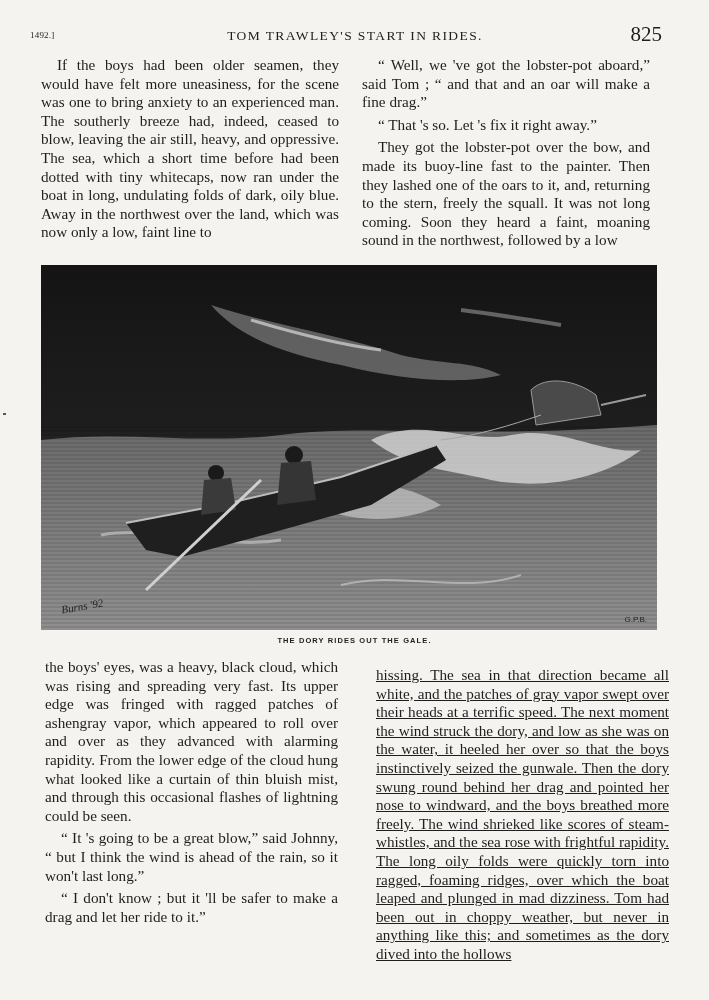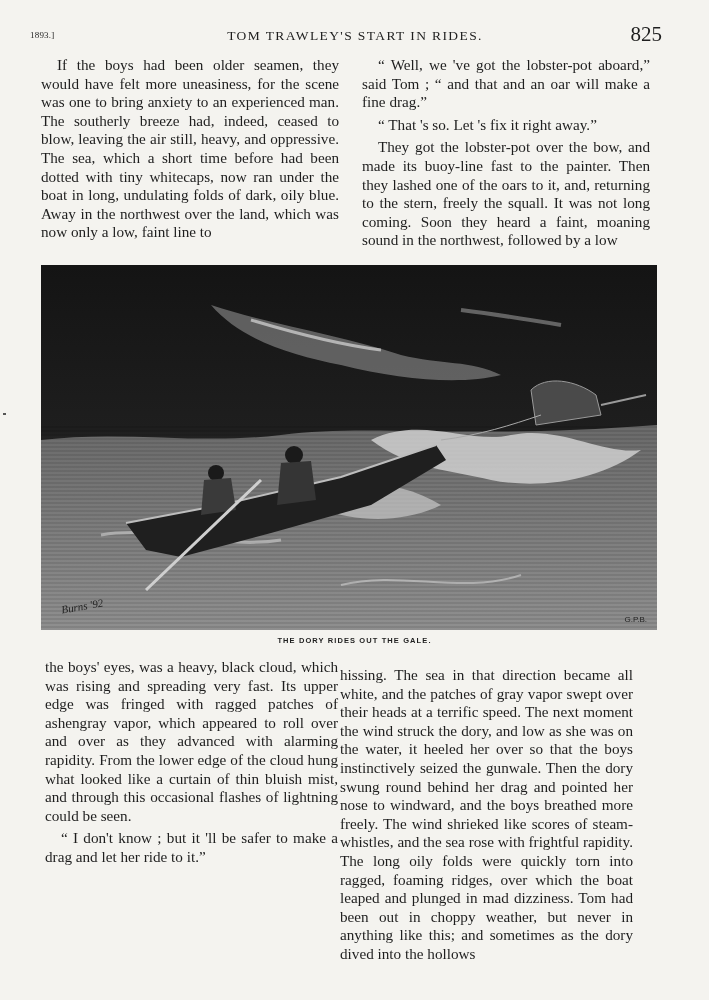--- a/index.html
+++ b/index.html
@@ -23,41 +23,41 @@
     line-height: 18.6px;
     text-align: justify;
     hyphens: none;
   }
   .col p { margin: 4px; text-indent: 16px; }
   .col p.noindent { text-indent: 0; }
 
   #col-top-left  { left: 37px;  top: 52px;  width: 306px; }
   #col-top-right { left: 358px; top: 52px;  width: 296px; }
   #col-bot-left  { left: 41px;  top: 654px; width: 301px; }
-  #col-bot-right { left: 336px; top: 662px; width: 301px; }
+  #col-bot-right { left: 372px; top: 662px; width: 301px; text-decoration: underline; }
 
   .illustration {
     position: absolute; left: 41px; top: 265px; width: 616px; height: 365px;
     background: #2a2a2a; overflow: hidden;
   }
   .illustration svg { display: block; }
   .caption {
     position: absolute; left: 0; width: 709px; top: 636px; text-align: center;
     font-size: 7.5px; letter-spacing: 1.1px; font-weight: bold;
     font-family: "Liberation Sans", "DejaVu Sans", sans-serif;
   }
   .sig-left { position: absolute; left: 20px; bottom: 18px; color: #222; font-style: italic; font-size: 11px; transform: rotate(-10deg); }
   .sig-right { position: absolute; right: 10px; bottom: 6px; color: #222; font-size: 8px; font-family: "Liberation Sans", sans-serif; }
   .margin-mark { position: absolute; left: 3px; top: 413px; width: 3px; height: 2px; background: #555; }
 </style>
 </head>
 <body>
 
 <div class="running-head">
-  <span class="rh-year">1893.]</span>
+  <span class="rh-year">1492.]</span>
   <span class="rh-title">TOM TRAWLEY'S START IN RIDES.</span>
   <span class="rh-page">825</span>
 </div>
 
 <div class="col" id="col-top-left">
   <p>If the boys had been older seamen, they would have felt more uneasiness, for the scene was one to bring anxiety to an experienced man. The southerly breeze had, indeed, ceased to blow, leaving the air still, heavy, and oppres­sive. The sea, which a short time before had been dotted with tiny whitecaps, now ran under the boat in long, undulating folds of dark, oily blue. Away in the northwest over the land, which was now only a low, faint line to</p>
 </div>
 
 <div class="col" id="col-top-right">
   <p>“ Well, we 've got the lobster-pot aboard,” said Tom ; “ and that and an oar will make a fine drag.”</p>
@@ -112,18 +112,19 @@
     <path d="M560 140 L605 130" stroke="#9a9a9a" stroke-width="2"></path>
   </svg>
   <span class="sig-left">Burns '92</span>
   <span class="sig-right">G.P.B.</span>
 </div>
 
 <div class="caption">THE DORY RIDES OUT THE GALE.</div>
 
 <div class="col" id="col-bot-left">
   <p class="noindent">the boys' eyes, was a heavy, black cloud, which was rising and spreading very fast. Its upper edge was fringed with ragged patches of ashen­gray vapor, which appeared to roll over and over as they advanced with alarming rapidity. From the lower edge of the cloud hung what looked like a curtain of thin bluish mist, and through this occasional flashes of lightning could be seen.</p>
+  <p>“ It 's going to be a great blow,” said Johnny, “ but I think the wind is ahead of the rain, so it won't last long.”</p>
   <p>“ I don't know ; but it 'll be safer to make a drag and let her ride to it.”</p>
 </div>
 
 <div class="col" id="col-bot-right">
   <p class="noindent">hissing. The sea in that direction became all white, and the patches of gray vapor swept over their heads at a terrific speed. The next mo­ment the wind struck the dory, and low as she was on the water, it heeled her over so that the boys instinctively seized the gunwale. Then the dory swung round behind her drag and pointed her nose to windward, and the boys breathed more freely. The wind shrieked like scores of steam-whistles, and the sea rose with frightful rapidity. The long oily folds were quickly torn into ragged, foaming ridges, over which the boat leaped and plunged in mad dizziness. Tom had been out in choppy weather, but never in anything like this; and sometimes as the dory dived into the hollows</p>
 </div>
 
 </body></html>

